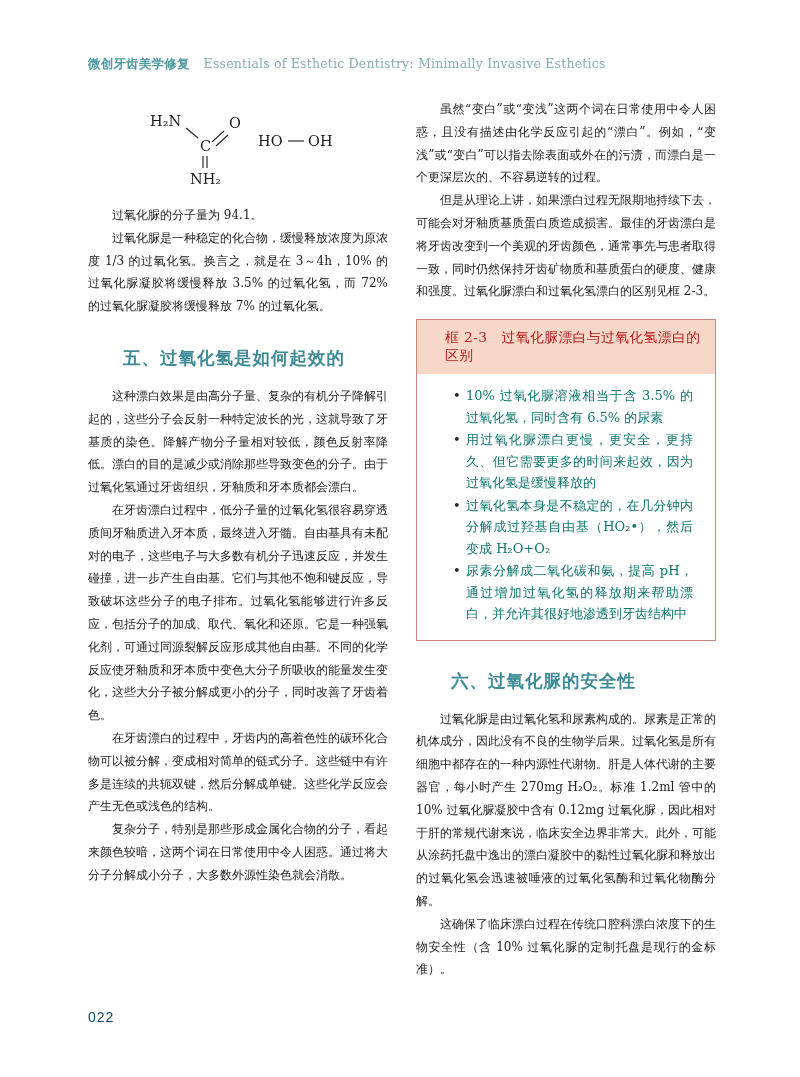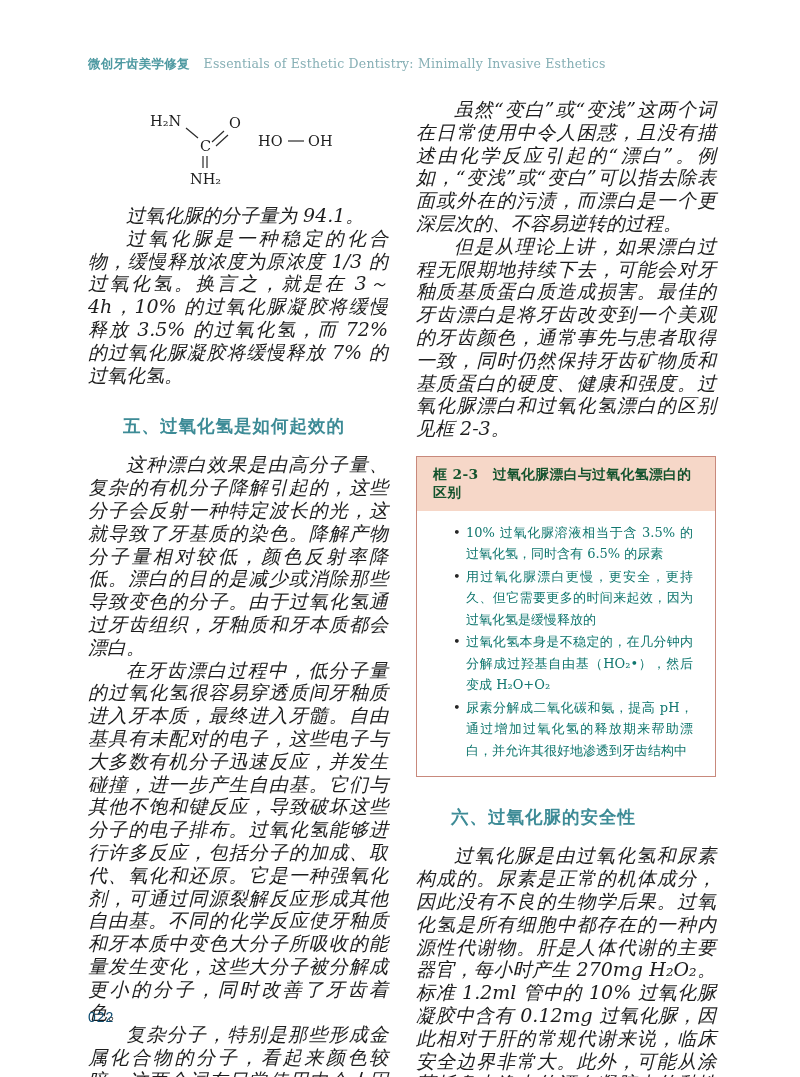--- a/index.html
+++ b/index.html
@@ -26,24 +26,23 @@
     white-space:nowrap;
   }
   .title-zh{color:var(--header-title);font-weight:bold;margin-right:14px;}
   .title-en{color:var(--header-subtitle);}
   .columns{
     position:absolute;top:98px;left:88px;right:84px;
     display:flex;gap:28px;
   }
   .col{flex:1 1 0;min-width:0;}
   .para{
-    font-size:19px;line-height:22.8px;
+    font-size:12px;line-height:22.8px;
     text-align:justify;text-indent:2em;
     color:var(--text);
-    font-style:italic;
   }
   .section-heading{
     color:var(--accent);
     font-size:17.5px;font-weight:bold;
     letter-spacing:1px;
     margin:28px 0 15px 2em;
   }
   .formula{
     margin:4px 0 10px 52px;
     width:250px;height:92px;
@@ -53,23 +52,23 @@
     font-size:14.5px;fill:#1c1c1c;
   }
   .formula svg line{stroke:#2a2a2a;stroke-width:1.2;}
   .info-box{
     margin:16px 0 20px 0;
     border:1px solid var(--box-border);
     background:#fff;
   }
   .info-box-header{
     background:var(--box-bg);
-    padding:9px 10px 9px 16px;
-    font-size:13.8px;font-weight:bold;
-    color:#14532d;
+    padding:9px 10px 9px 28px;
+    font-size:13.8px;font-weight:normal;
+    color:#b91c1c;
     letter-spacing:.4px;
   }
   .info-box-list{
     list-style:none;
     padding:10px 10px 14px 24px;
   }
   .info-box-list li{
     position:relative;
     padding-left:13px;
     font-size:13px;line-height:21.5px;
@@ -118,20 +117,21 @@
         </svg>
       </div>
 
       <p class="para">过氧化脲的分子量为 94.1。</p>
       <p class="para">过氧化脲是一种稳定的化合物，缓慢释放浓度为原浓度 1/3 的过氧化氢。换言之，就是在 3～4h，10% 的过氧化脲凝胶将缓慢释放 3.5% 的过氧化氢，而 72% 的过氧化脲凝胶将缓慢释放 7% 的过氧化氢。</p>
 
       <h2 class="section-heading">五、过氧化氢是如何起效的</h2>
 
       <p class="para">这种漂白效果是由高分子量、复杂的有机分子降解引起的，这些分子会反射一种特定波长的光，这就导致了牙基质的染色。降解产物分子量相对较低，颜色反射率降低。漂白的目的是减少或消除那些导致变色的分子。由于过氧化氢通过牙齿组织，牙釉质和牙本质都会漂白。</p>
       <p class="para">在牙齿漂白过程中，低分子量的过氧化氢很容易穿透质间牙釉质进入牙本质，最终进入牙髓。自由基具有未配对的电子，这些电子与大多数有机分子迅速反应，并发生碰撞，进一步产生自由基。它们与其他不饱和键反应，导致破坏这些分子的电子排布。过氧化氢能够进行许多反应，包括分子的加成、取代、氧化和还原。它是一种强氧化剂，可通过同源裂解反应形成其他自由基。不同的化学反应使牙釉质和牙本质中变色大分子所吸收的能量发生变化，这些大分子被分解成更小的分子，同时改善了牙齿着色。</p>
+      <p class="para">在牙齿漂白的过程中，牙齿内的高着色性的碳环化合物可以被分解，变成相对简单的链式分子。这些链中有许多是连续的共轭双键，然后分解成单键。这些化学反应会产生无色或浅色的结构。</p>
       <p class="para">复杂分子，特别是那些形成金属化合物的分子，看起来颜色较暗，这两个词在日常使用中令人困惑。通过将大分子分解成小分子，大多数外源性染色就会消散。</p>
     </div>
 
     <div class="col">
       <p class="para">虽然“变白”或“变浅”这两个词在日常使用中令人困惑，且没有描述由化学反应引起的“漂白”。例如，“变浅”或“变白”可以指去除表面或外在的污渍，而漂白是一个更深层次的、不容易逆转的过程。</p>
       <p class="para">但是从理论上讲，如果漂白过程无限期地持续下去，可能会对牙釉质基质蛋白质造成损害。最佳的牙齿漂白是将牙齿改变到一个美观的牙齿颜色，通常事先与患者取得一致，同时仍然保持牙齿矿物质和基质蛋白的硬度、健康和强度。过氧化脲漂白和过氧化氢漂白的区别见框 2-3。</p>
 
       <div class="info-box">
         <div class="info-box-header">框 2-3　过氧化脲漂白与过氧化氢漂白的区别</div>
         <ul class="info-box-list">

